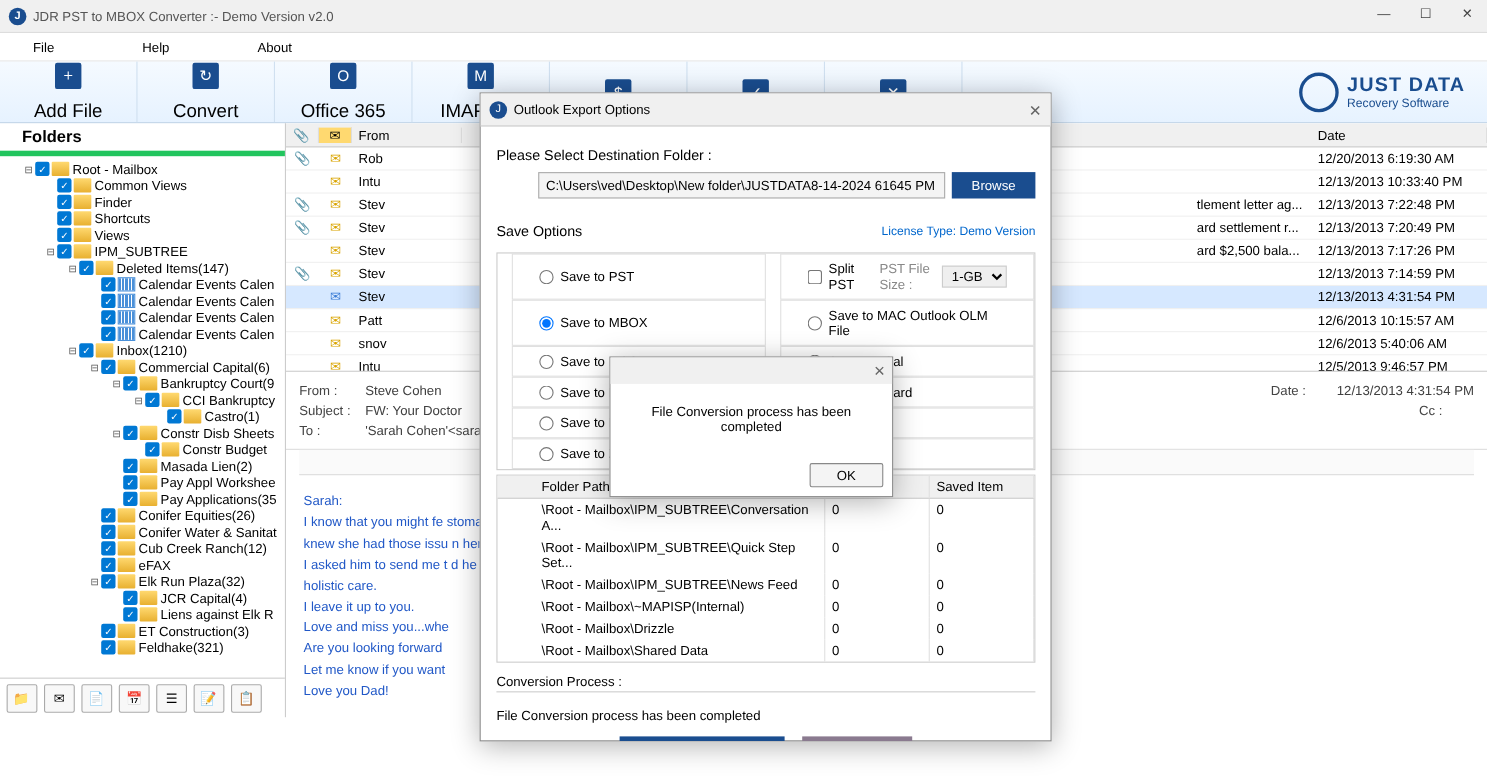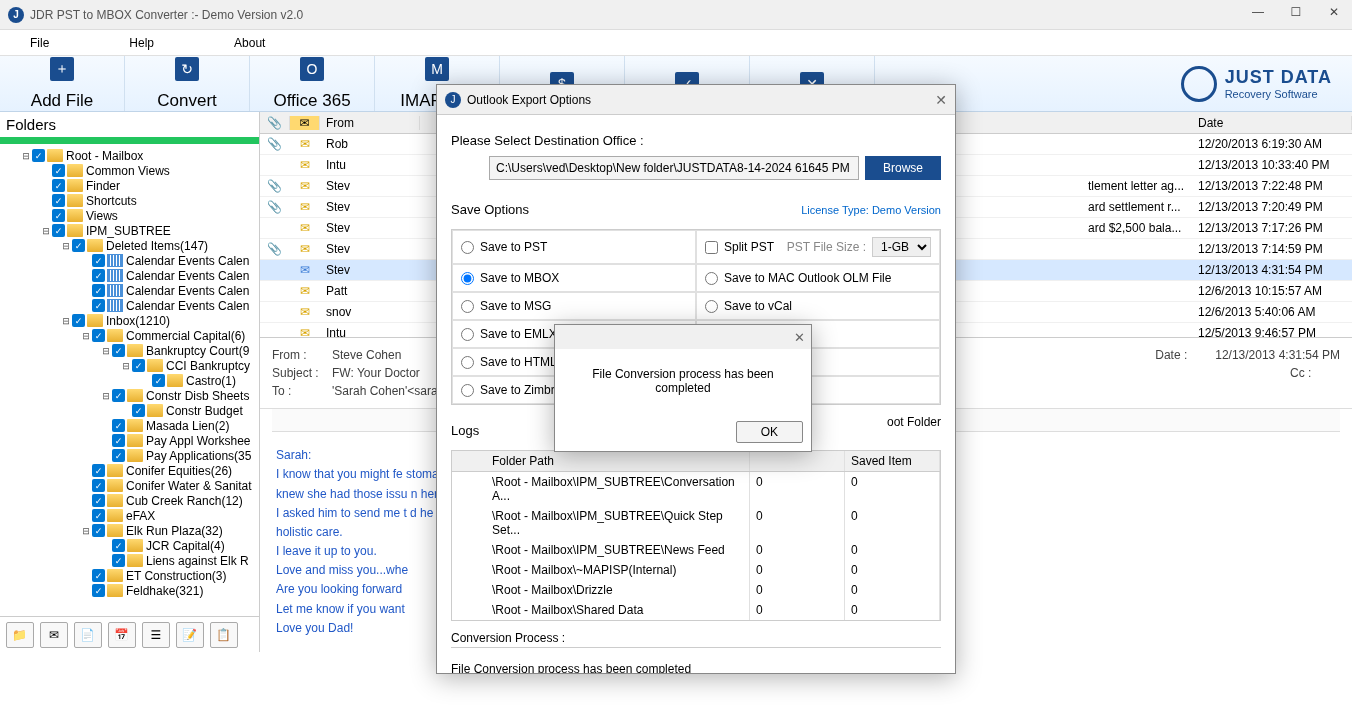--- a/index.html
+++ b/index.html
@@ -19,21 +19,21 @@
 .toolbar .tb-icon { width: 24px; height: 24px; background: #1a4d8f; border-radius: 2px; display: flex; align-items: center; justify-content: center; color: white; font-size: 14px; }
 .toolbar .tb-label { margin-top: 10px; font-size: 17px; }
 .toolbar .logo { margin-left: auto; margin-right: 20px; display: flex; align-items: center; gap: 8px; }
 .toolbar .logo-icon { width: 36px; height: 36px; border: 3px solid #1a4d8f; border-radius: 50%; position: relative; }
 .toolbar .logo-text { display: flex; flex-direction: column; }
 .toolbar .logo-main { font-size: 18px; font-weight: bold; color: #1a4d8f; letter-spacing: 1px; text-align: center; }
 .toolbar .logo-sub { font-size: 11px; color: #1a4d8f; }
 
 .content { display: flex; height: 540px; }
 .sidebar-left { width: 260px; border-right: 1px solid #ccc; display: flex; flex-direction: column; }
-.folders-header { font-size: 15px; font-weight: normal; padding: 4px 6px; border-bottom: 7px solid #22c55e; }
+.folders-header { font-size: 15px; font-weight: bold; padding: 4px 20px; border-bottom: 5px solid #22c55e; }
 .tree { flex: 1; overflow: auto; padding: 4px 0; }
 .tree-item { display: flex; align-items: center; padding: 1px 0; white-space: nowrap; cursor: pointer; height: 15px; }
 .tree-item .exp { width: 12px; text-align: center; color: #555; font-size: 9px; }
 .tree-item .chk { width: 13px; height: 13px; background: #0078d4; border-radius: 2px; margin-right: 2px; display: inline-flex; align-items: center; justify-content: center; color: white; font-size: 9px; }
 .tree-item .fico { width: 16px; height: 13px; margin-right: 3px; display: inline-block; }
 .fico.folder { background: linear-gradient(#ffd970, #e8b030); border-radius: 1px; }
 .fico.cal { background: repeating-linear-gradient(90deg, #4a90d9 0 2px, #fff 2px 3px); border: 1px solid #4a90d9; }
 .indent1 { padding-left: 20px; }
 .indent2 { padding-left: 40px; }
 .indent3 { padding-left: 60px; }
@@ -78,21 +78,21 @@
 .modal-title .close { margin-left: auto; cursor: pointer; color: #666; font-size: 14px; }
 .modal-body { padding: 10px 14px; flex: 1; overflow: auto; }
 .modal-body .sect { font-size: 13px; margin: 8px 0; }
 .path-row { display: flex; gap: 6px; margin-bottom: 10px; padding-left: 38px; }
 .path-row input { flex: 1; padding: 4px 6px; border: 1px solid #aaa; background: #f4f4f4; }
 .path-row .browse { background: #1a4d8f; color: white; padding: 5px 18px; border: none; cursor: pointer; }
 .save-opts { border: 1px solid #ccc; }
 .save-opts-head { display: flex; justify-content: space-between; align-items: center; padding: 4px 0; }
 .license { color: #0066cc; font-size: 11px; }
 .opt-grid { display: grid; grid-template-columns: 1fr 1fr; }
-.opt-cell { padding: 6px 8px; border: 1px solid #e0e0e0; display: flex; align-items: center; gap: 6px; }
+.opt-cell { padding: 6px 24px; border: 1px solid #e0e0e0; display: flex; align-items: center; gap: 6px; margin-left: 13px; }
 .opt-cell input[type=radio], .opt-cell input[type=checkbox] { margin: 0; }
 .pst-size { margin-left: auto; color: #888; font-size: 11px; display: flex; align-items: center; gap: 6px; }
 .pst-size select { border: 1px solid #ccc; padding: 1px 4px; }
 .logs-head { display: flex; justify-content: space-between; margin-top: 10px; }
 .logs-table { border: 1px solid #ccc; margin-top: 4px; }
 .logs-table .lhead { display: flex; background: #f0f0f0; border-bottom: 1px solid #ccc; }
 .logs-table .lhead .lh, .logs-table .lrow .lc { padding: 3px 6px; border-right: 1px solid #e0e0e0; }
 .lh1, .lc1 { flex: 1; margin-left: 34px; }
 .lh2, .lc2 { width: 95px; }
 .lh3, .lc3 { width: 95px; }
@@ -494,21 +494,21 @@
   </div>
 </div>
 
 <div class="modal">
   <div class="modal-title">
     <div class="mt-icon">J</div>
     <span>Outlook Export Options</span>
     <span class="close">✕</span>
   </div>
   <div class="modal-body">
-    <div class="sect">Please Select Destination Office :</div>
+    <div class="sect">Please Select Destination Folder :</div>
     <div class="path-row">
       <input type="text" readonly="" value="C:\Users\ved\Desktop\New folder\JUSTDATA8-14-2024 61645 PM" style="">
       <button class="browse">Browse</button>
     </div>
 
     <div class="save-opts-head">
       <span class="sect">Save Options</span>
       <span class="license">License Type: Demo Version</span>
     </div>
     <div class="save-opts">
@@ -555,24 +555,20 @@
           </div>
         <div class="opt-cell"></div>
         <div class="opt-cell">
             <input type="radio" name="sv" style="">
             <span>Save to Zimbra .tg</span>
           </div>
         <div class="opt-cell"></div>
       </div>
     </div>
 
-    <div class="logs-head">
-      <span class="sect">Logs</span>
-      <span>oot Folder</span>
-    </div>
     <div class="logs-table">
       <div class="lhead">
         <div class="lh lh1">Folder Path</div>
         <div class="lh lh2"></div>
         <div class="lh lh3">Saved Item</div>
       </div>
       <div id="log-rows">
           <div class="lrow">
             <div class="lc lc1">\Root - Mailbox\IPM_SUBTREE\Conversation A...</div>
             <div class="lc lc2">0</div>

